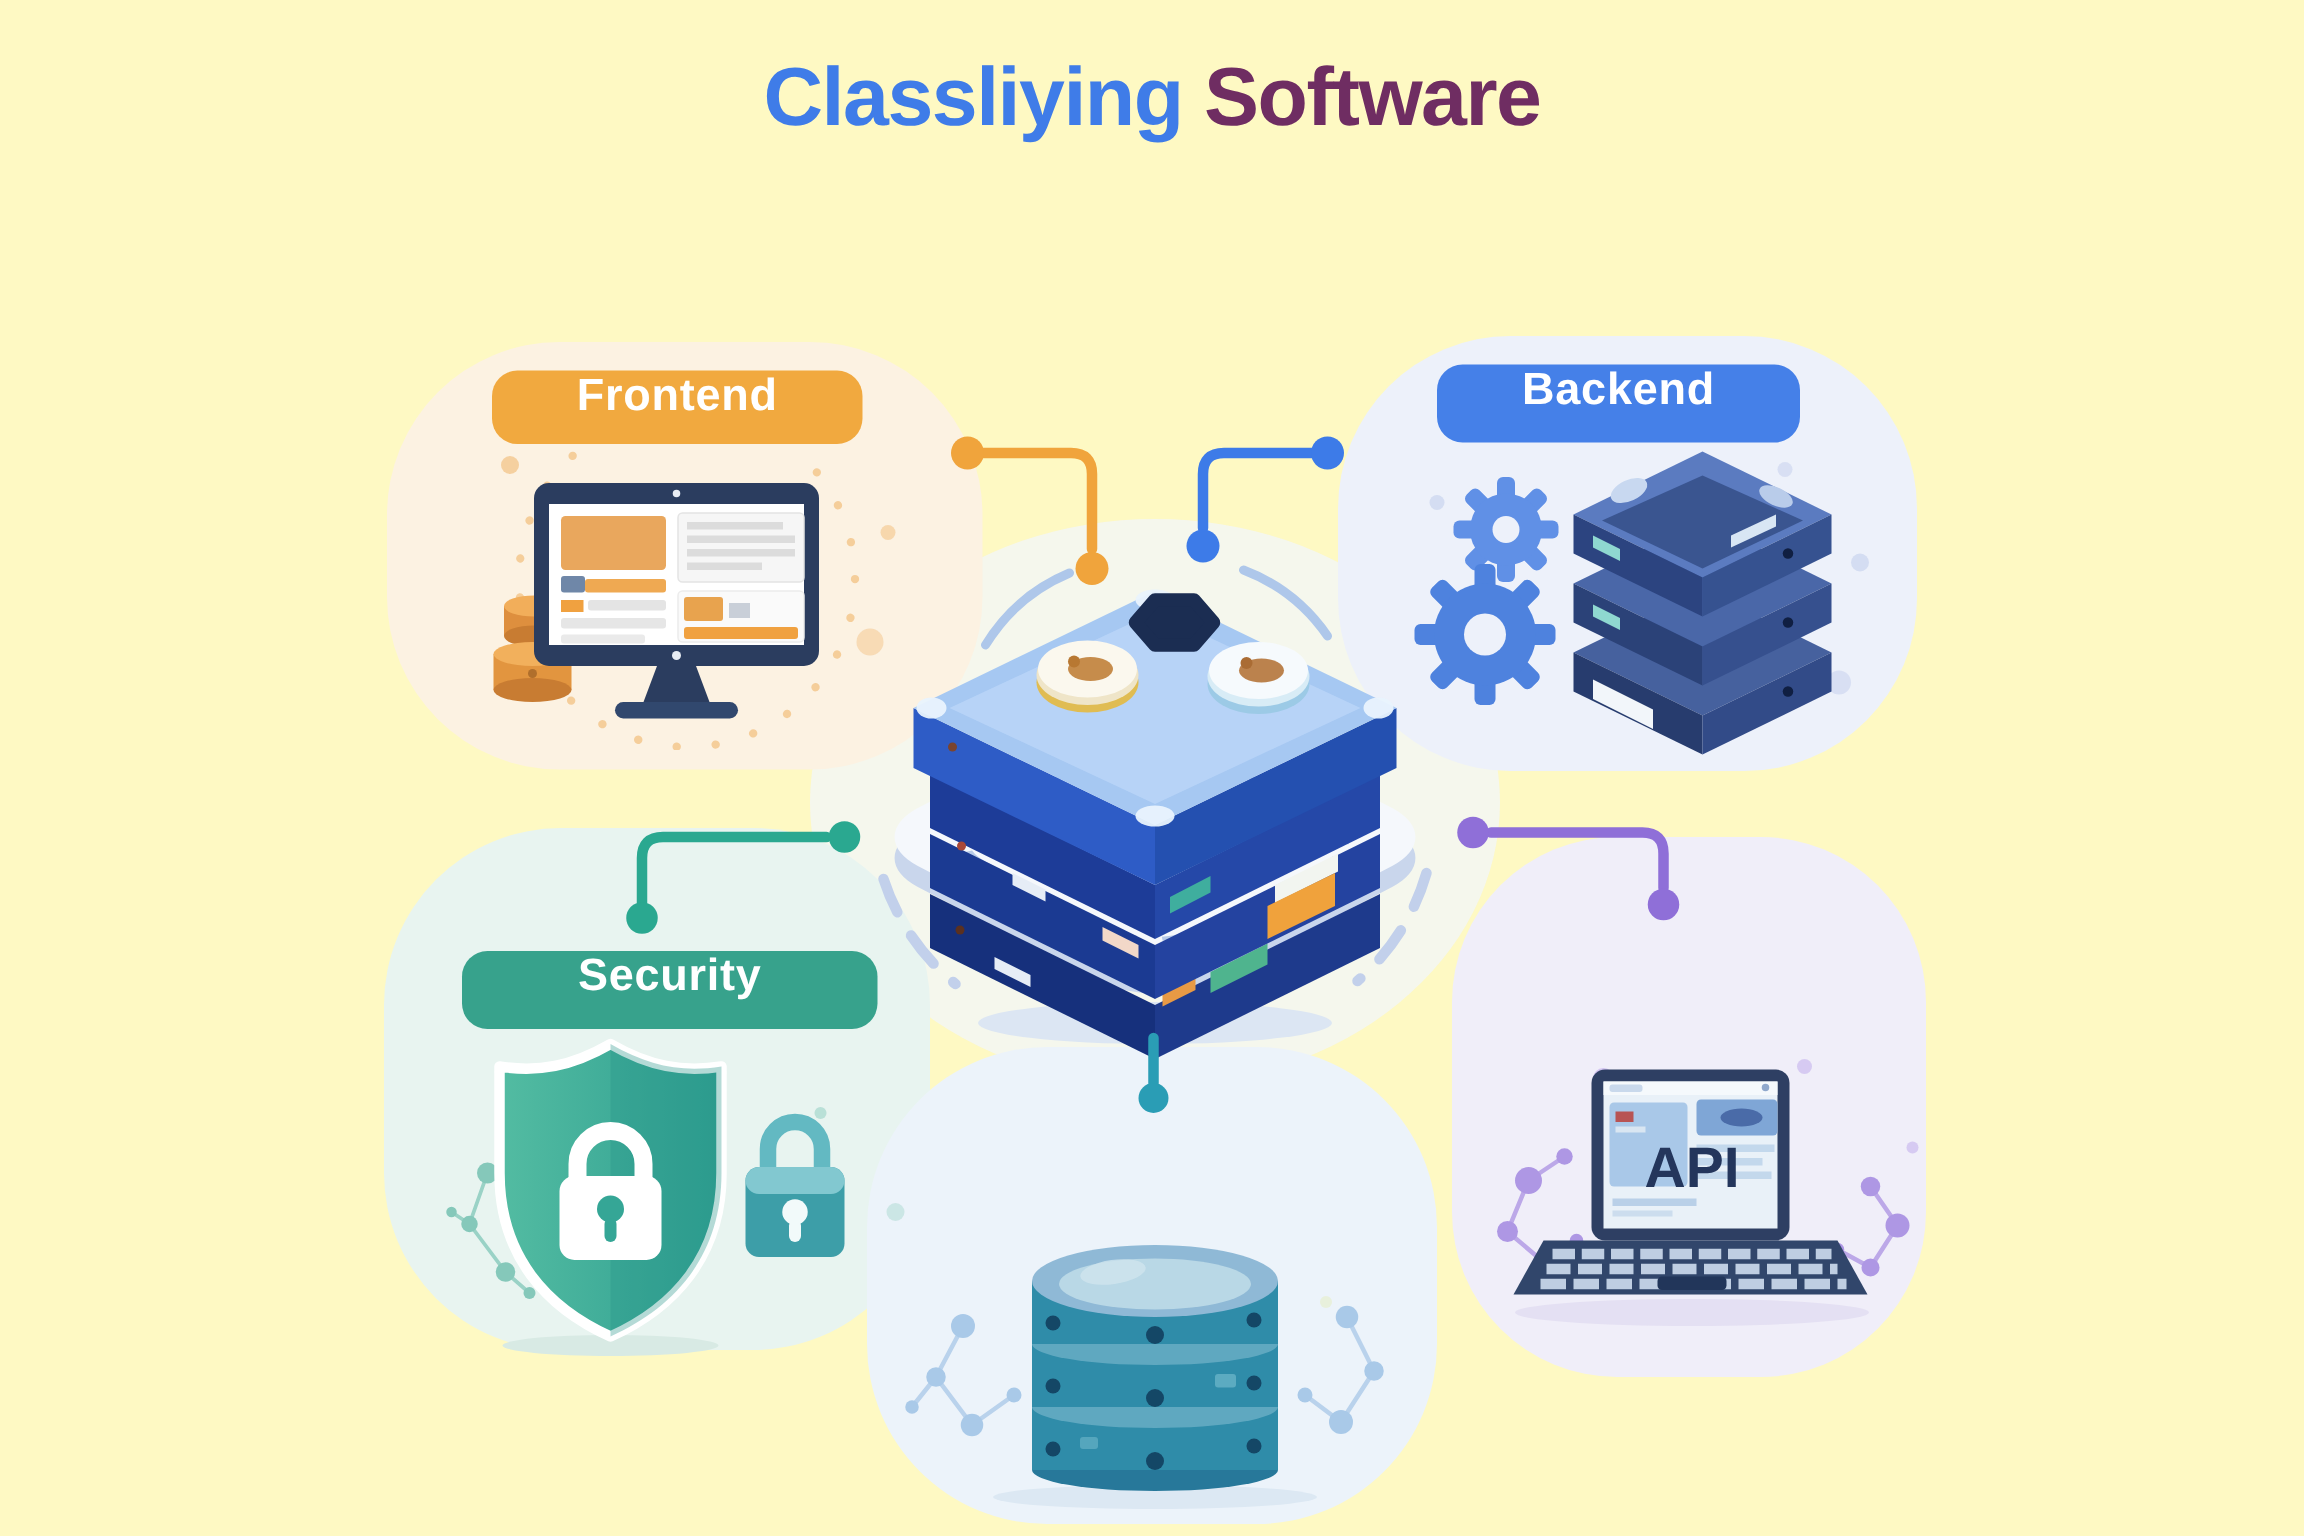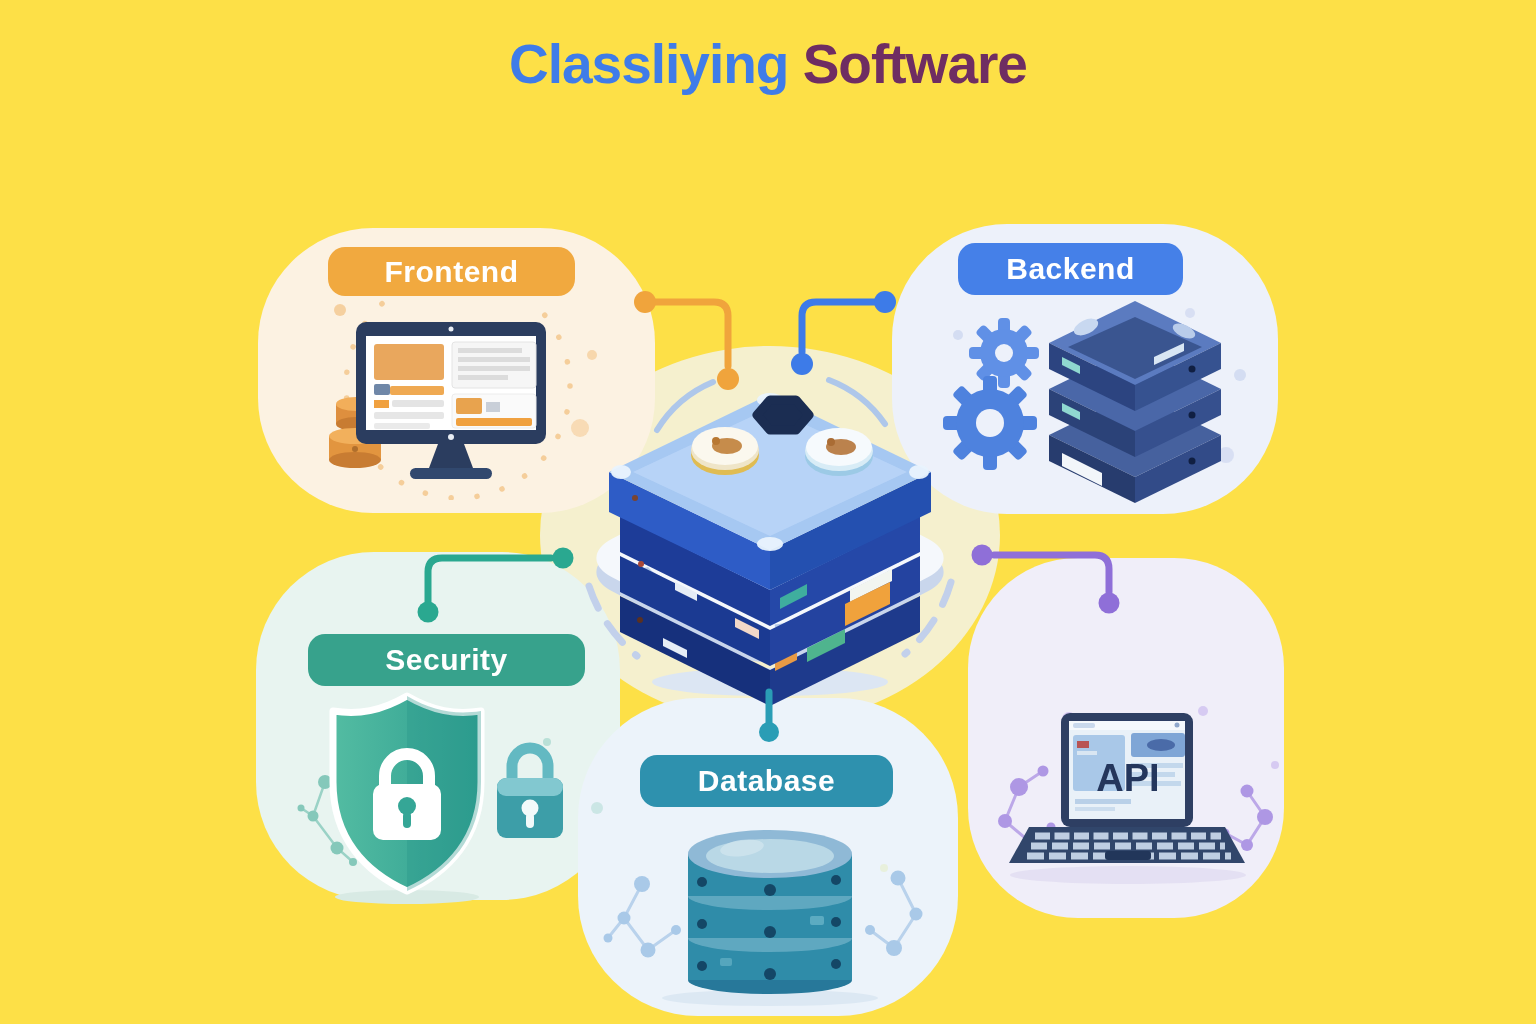--- a/index.html
+++ b/index.html
@@ -1,39 +1,39 @@
 <!DOCTYPE html>
 <html style="--title-blue1: #3F7CE8; --title-blue2: #2B56C9; --title-purple: #6F2D62; --frontend-pill: #F1A93F; --frontend-blob: #FCF2E2; --frontend-connector: #F0A43C; --backend-pill: #4580E8; --backend-blob: #EDF1FA; --backend-connector: #3D7BE8; --security-pill: #37A28C; --security-blob: #E8F4F0; --security-connector: #2AA890; --database-pill: #2E91AE; --database-blob: #ECF3FA; --database-connector: #2A9DB5; --apis-pill: #7A63D4; --apis-blob: #F0EEF9; --apis-connector: #8F6FD8;"><head>
 <meta charset="utf-8">
 <style>
   html,body{margin:0;padding:0;background:#fff;}
   .canvas{
-    position:relative;width:1536px;height:1024px;overflow:hidden;background:#fde047;
+    position:relative;width:1536px;height:1024px;overflow:hidden;background:#fef9c3;
     font-family:"Liberation Sans","DejaVu Sans",sans-serif;
   }
   
   .title{position:absolute;top:36px;left:0;width:100%;text-align:center;line-height:1.05;}
   .title-line1{font-size:55px;font-weight:bold;letter-spacing:-1px;}
   .title-line2{font-size:68px;font-weight:bold;letter-spacing:-1px;margin-top:3px;}
   .t-blue1{color:var(--title-blue1,#3F7CE8);}
   .t-blue2{color:var(--title-blue2,#2B56C9);}
   .t-purple{color:var(--title-purple,#6F2D62);}
   
   .blob{position:absolute;z-index:1;}
   .blob-frontend{left:258px;top:228px;width:397px;height:285px;background:var(--frontend-blob,#FCF2E2);border-radius:115px;}
   .blob-backend{left:892px;top:224px;width:386px;height:290px;background:var(--backend-blob,#EDF1FA);border-radius:115px;}
   .blob-security{left:256px;top:552px;width:364px;height:348px;background:var(--security-blob,#E8F4F0);border-radius:118px;}
   .blob-database{left:578px;top:698px;width:380px;height:318px;background:var(--database-blob,#ECF3FA);border-radius:120px;}
   .blob-apis{left:968px;top:558px;width:316px;height:360px;background:var(--apis-blob,#F0EEF9);border-radius:110px;}
   .halo{position:absolute;left:540px;top:346px;width:460px;height:378px;border-radius:50%;background:#F2F6FB;opacity:.75;z-index:0;}
   
-  .pill{position:absolute;z-index:6;display:flex;align-items:center;justify-content:center;
+  .pill{position:absolute;z-index:6;display:flex;justify-content:center;
         border-radius:17px;color:#fff;font-weight:bold;font-size:30px;letter-spacing:.5px;}
   .pill-frontend{left:328px;top:247px;width:247px;height:49px;background:var(--frontend-pill,#F1A93F);}
-  .pill-backend{left:958px;top:243px;width:225px;height:52px;background:var(--backend-pill,#4580E8);}
+  .pill-backend{left:958px;top:243px;width:242px;height:52px;background:var(--backend-pill,#4580E8);}
   .pill-security{left:308px;top:634px;width:277px;height:52px;background:var(--security-pill,#37A28C);}
   .pill-database{left:640px;top:755px;width:253px;height:52px;background:var(--database-pill,#2E91AE);}
   .pill-apis{left:988px;top:634px;width:240px;height:51px;background:var(--apis-pill,#7A63D4);}
   
   .illus{position:absolute;z-index:3;}
   .illus-frontend{left:290px;top:300px;width:360px;height:200px;}
   .illus-backend{left:940px;top:295px;width:320px;height:210px;}
   .illus-security{left:295px;top:690px;width:320px;height:215px;}
   .illus-database{left:600px;top:818px;width:340px;height:190px;}
   .illus-apis{left:985px;top:695px;width:300px;height:205px;}
@@ -379,17 +379,14 @@
 
   <div class="pill pill-frontend">
     <span>Frontend</span>
   </div>
   <div class="pill pill-backend">
     <span>Backend</span>
   </div>
   <div class="pill pill-security">
     <span>Security</span>
   </div>
-  <div class="pill pill-database">
-    <span>Database</span>
-  </div>
 
 </div>
 
 </body></html>

